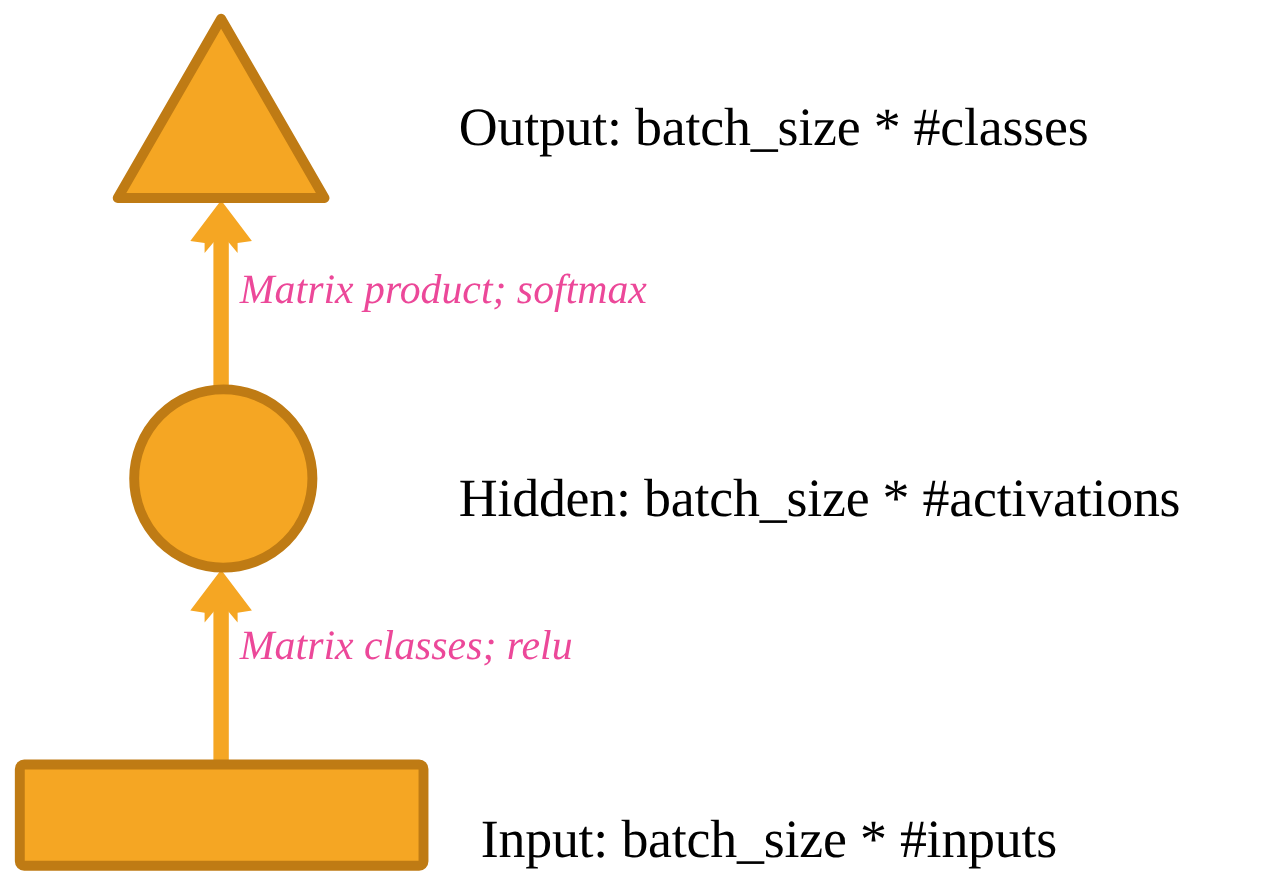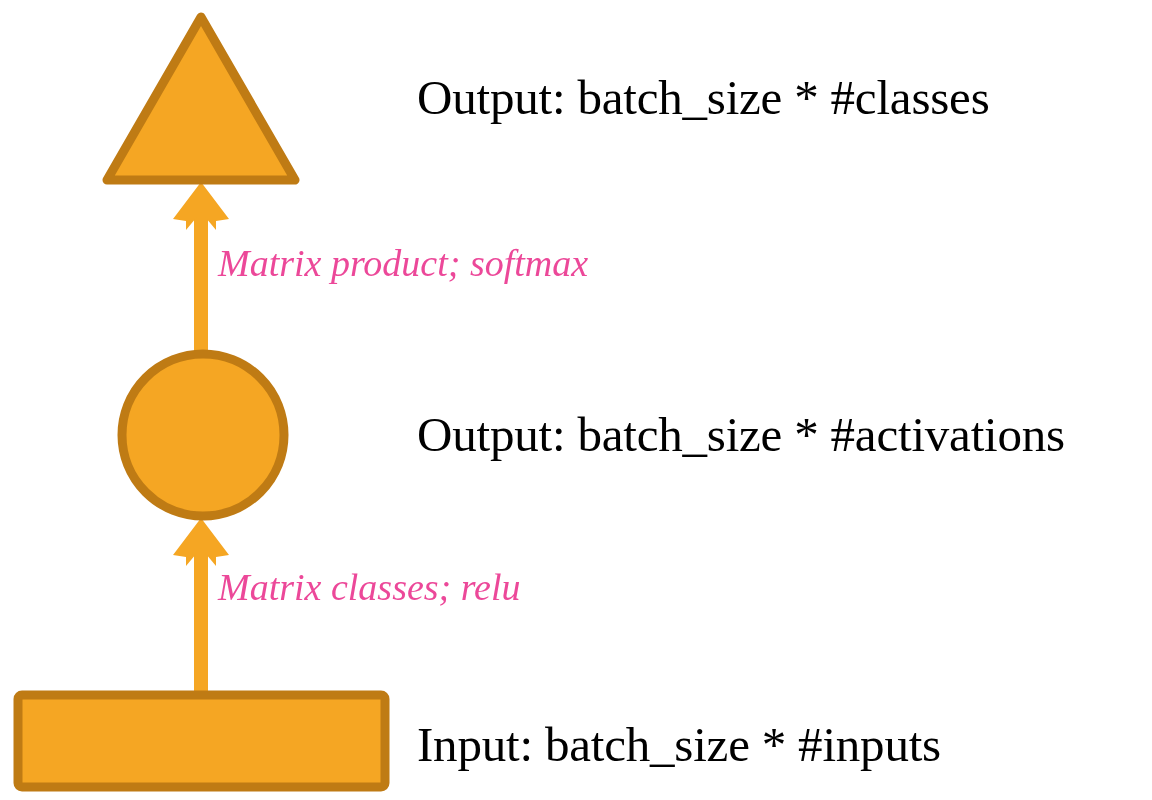--- a/index.html
+++ b/index.html
@@ -26,34 +26,35 @@
   .layer-label {
     position: absolute;
     color: #000000;
     font-family: "Liberation Serif", "DejaVu Serif", serif;
     font-size: 49px;
     font-weight: normal;
     font-style: normal;
     white-space: nowrap;
     letter-spacing: -0.2px;
     line-height: 1;
+    margin-top: 18px;
   }
   .edge-label {
     position: absolute;
     color: #ec4899;
     font-family: "Liberation Serif", "DejaVu Serif", serif;
     font-size: 38px;
     font-style: italic;
     font-weight: normal;
     white-space: nowrap;
     line-height: 1;
   }
   #label-output   { left: 417px; top: 73px; }
   #label-hidden   { left: 417px; top: 410px; }
-  #label-input    { left: 417px; top: 720px; }
+  #label-input    { left: 437px; top: 720px; }
   #label-softmax  { left: 218px; top: 244px; }
   #label-relu     { left: 218px; top: 568px; }
 </style>
 </head>
 <body>
 
 <div id="canvas">
 
   <svg class="diagram" viewBox="0 0 1152 800" xmlns="http://www.w3.org/2000/svg">
 
@@ -78,19 +79,19 @@
     <g>
       <rect x="18" y="695" width="367" height="92" rx="4" ry="4" fill="#F5A623" stroke="#BF7B14" stroke-width="9"></rect>
     </g>
 
   </svg>
 
   <div class="layer-label" id="label-output">Output: batch_size * #classes</div>
 
   <div class="edge-label" id="label-softmax">Matrix product; softmax</div>
 
-  <div class="layer-label" id="label-hidden">Output: batch_size * #activations</div>
+  <div class="layer-label" id="label-hidden">Hidden: batch_size * #activations</div>
 
   <div class="edge-label" id="label-relu">Matrix classes; relu</div>
 
   <div class="layer-label" id="label-input">Input: batch_size * #inputs</div>
 
 </div>
 
 </body></html>

